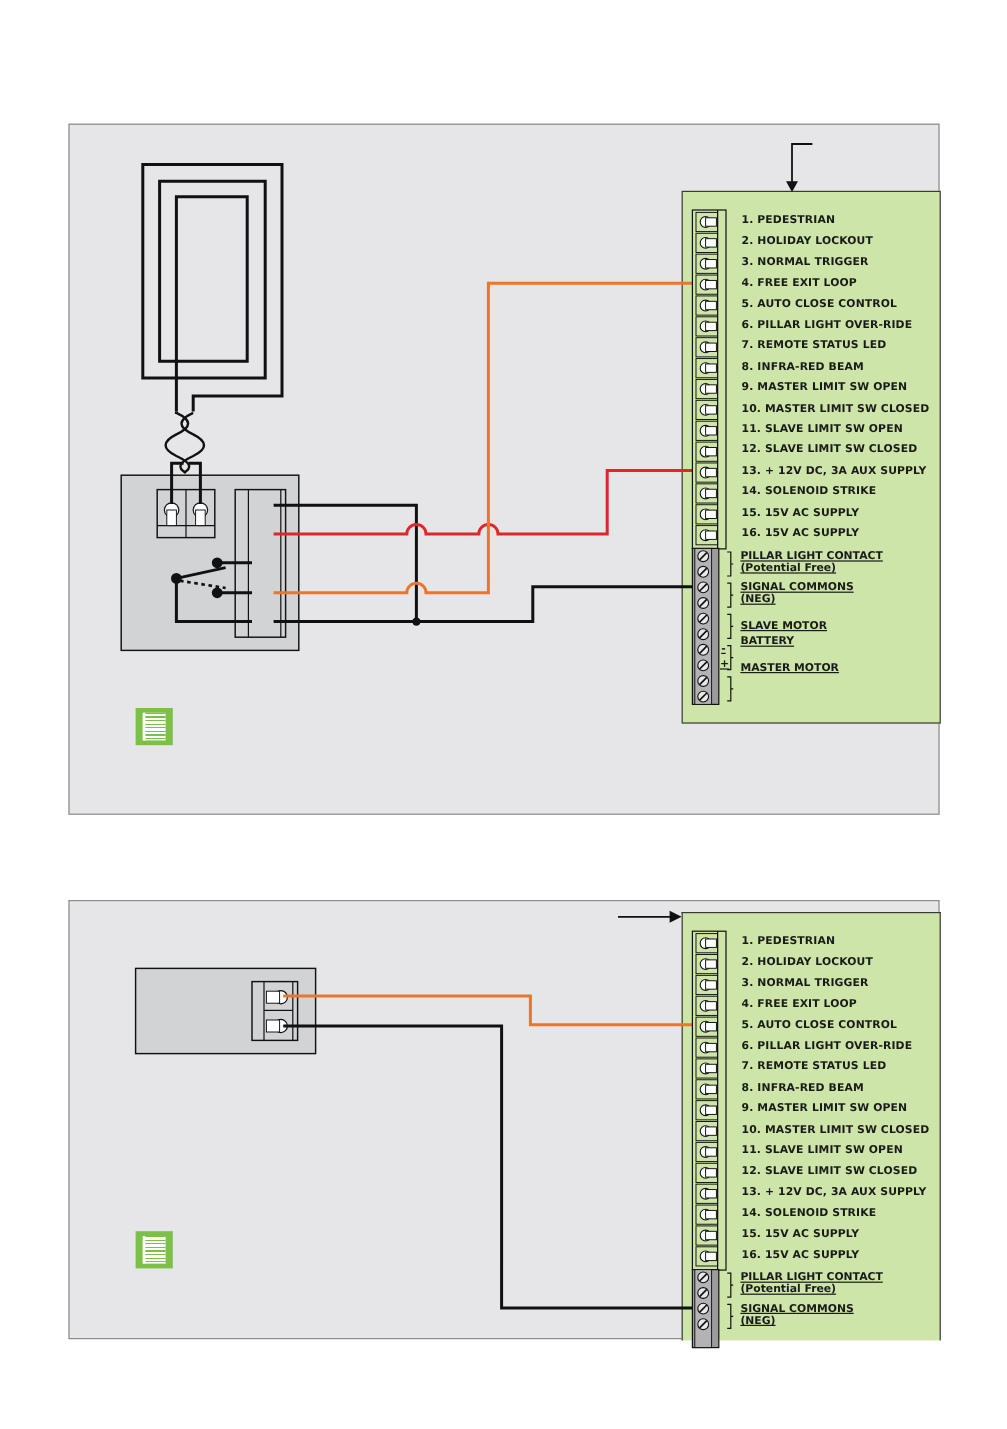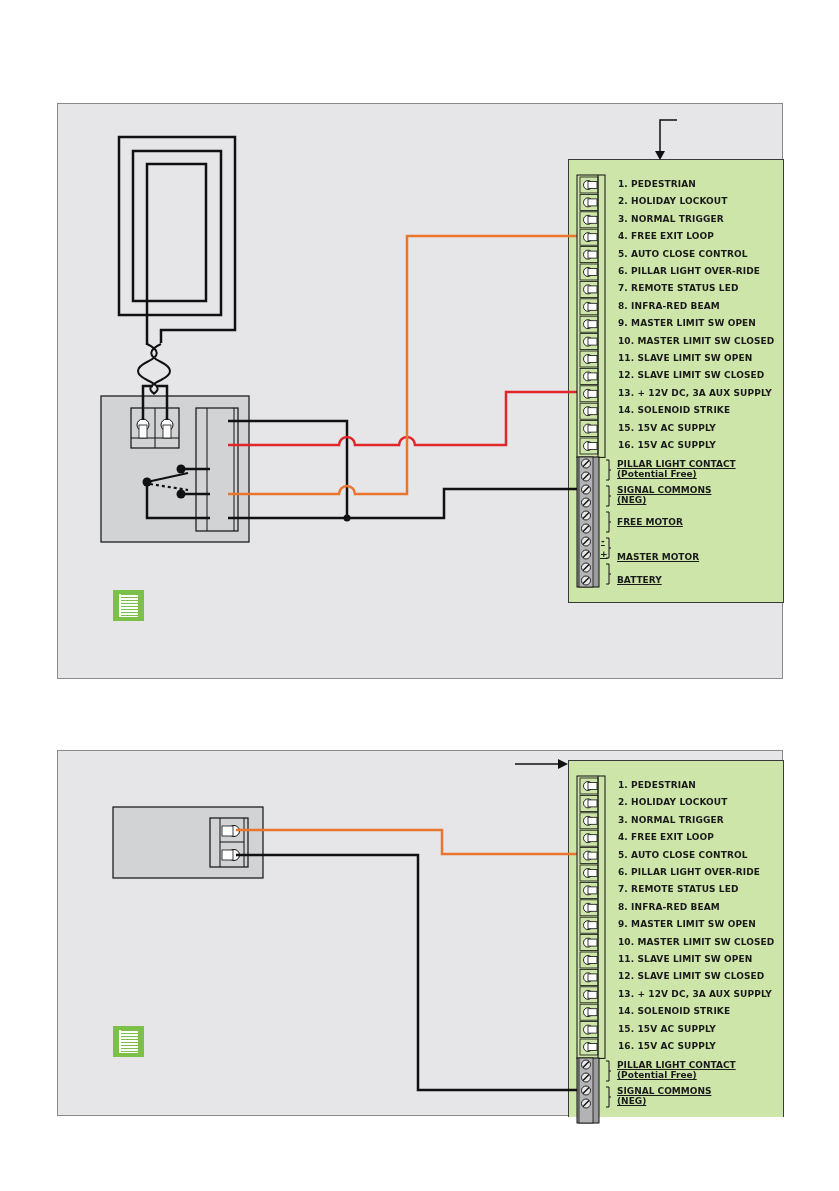--- a/index.html
+++ b/index.html
@@ -374,23 +374,23 @@
     <div class="tlabel" style="left: 618px; top: 440px;">16. 15V AC SUPPLY</div>
     <div class="glabel" style="left: 617px; top: 459px;">
       <div>PILLAR LIGHT CONTACT</div>
       <div>(Potential Free)</div>
     </div>
     <div class="glabel" style="left: 617px; top: 485px;">
       <div>SIGNAL COMMONS</div>
       <div>(NEG)</div>
     </div>
     <div class="glabel" style="left: 617px; top: 517px;">
-      <div>FREE MOTOR</div>
-    </div>
-    <div class="glabel" style="left: 617px; top: 575px;">
+      <div>SLAVE MOTOR</div>
+    </div>
+    <div class="glabel" style="left: 617px; top: 530px;">
       <div>BATTERY</div>
     </div>
     <div class="glabel" style="left: 601px; top: 536px;">-</div>
     <div class="glabel" style="left: 600px; top: 549px;">+</div>
     <div class="glabel" style="left: 617px; top: 552px;">
       <div>MASTER MOTOR</div>
     </div>
     <div class="tlabel" style="left: 618px; top: 780px;">1. PEDESTRIAN</div>
     <div class="tlabel" style="left: 618px; top: 797.4px;">2. HOLIDAY LOCKOUT</div>
     <div class="tlabel" style="left: 618px; top: 814.8px;">3. NORMAL TRIGGER</div>

